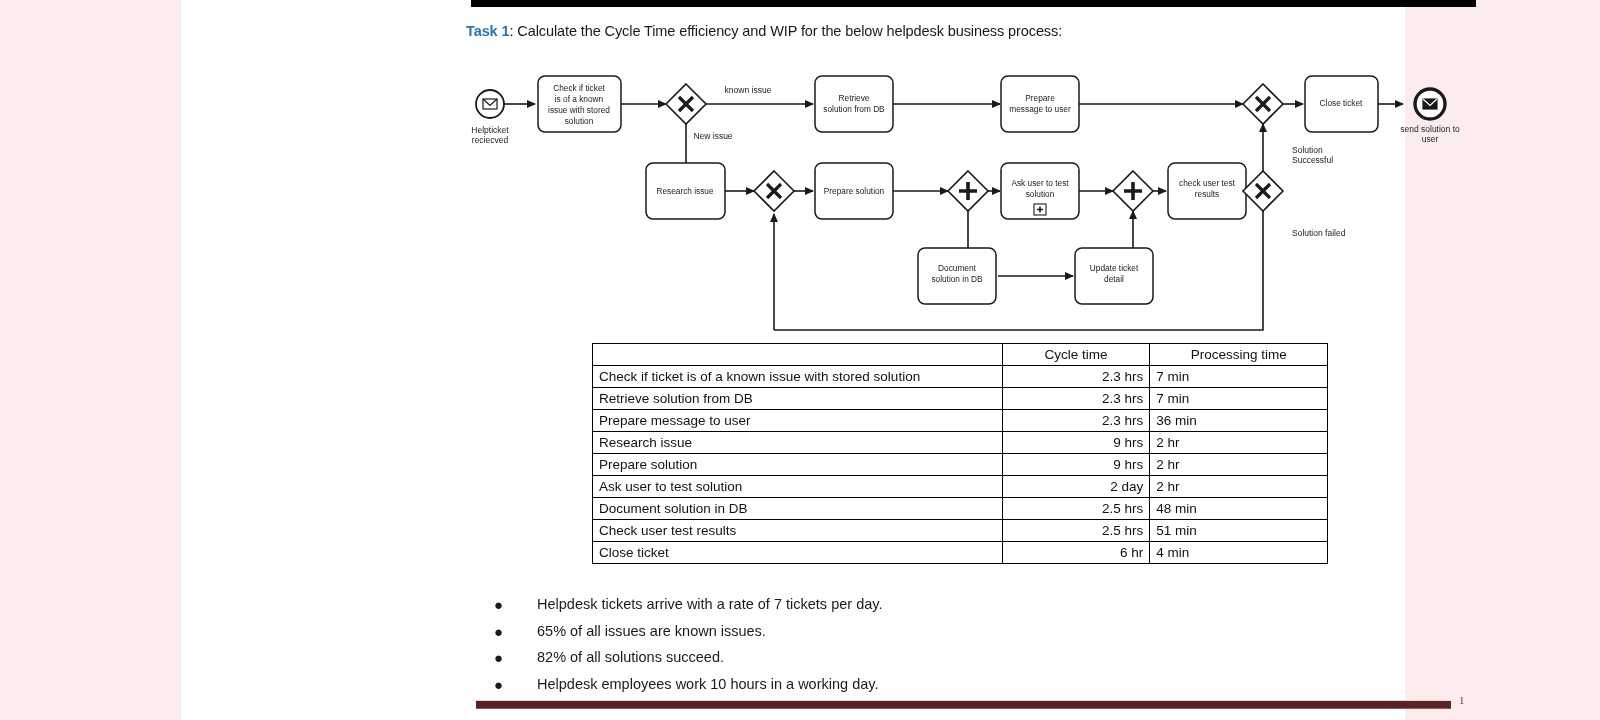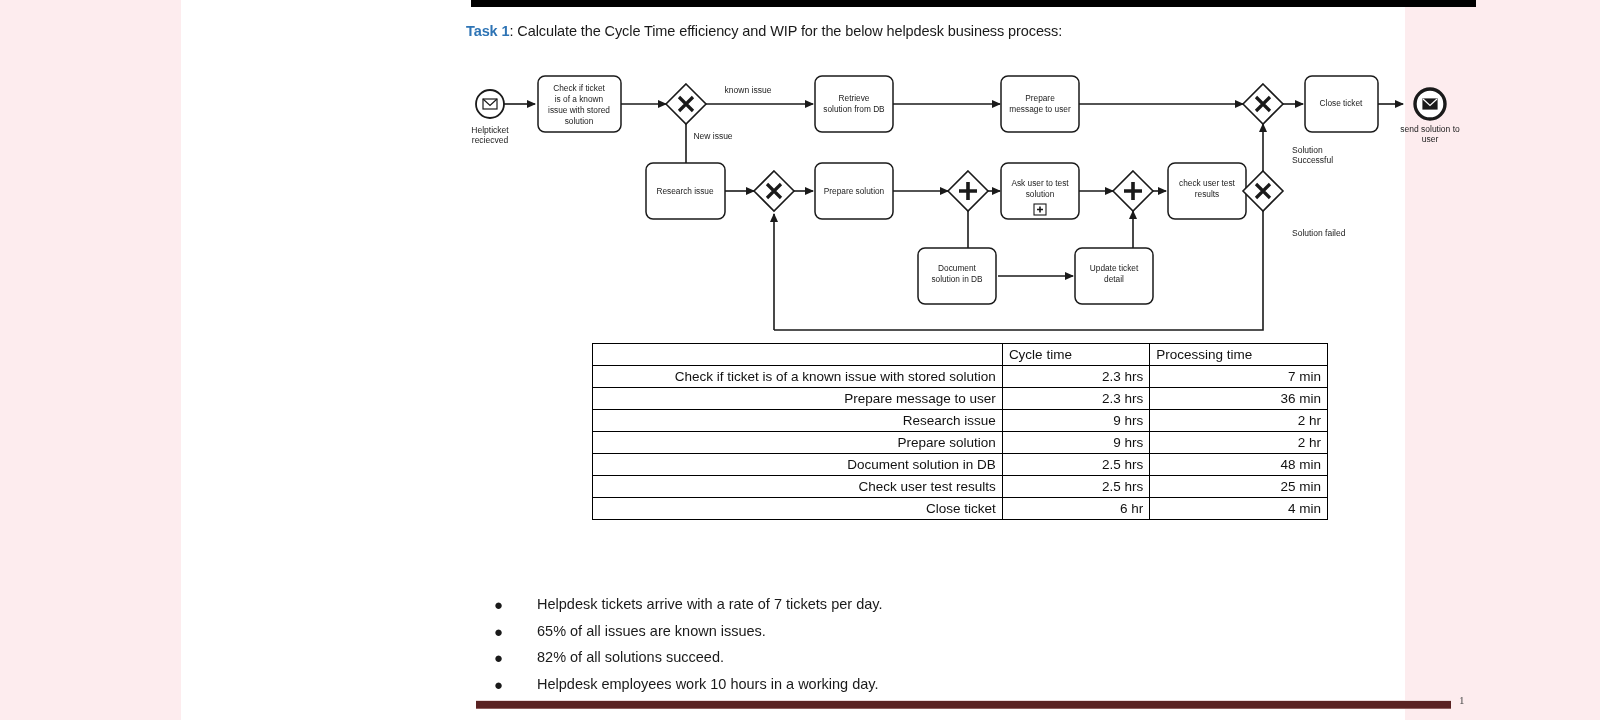--- a/index.html
+++ b/index.html
@@ -54,24 +54,24 @@
     font-family:"Liberation Sans", sans-serif;
     font-size:13.5px;color:#111;
   }
   table.data td{
     border:1.3px solid #000;
     padding:2px 6px 3px 6px;
     height:16px;
     line-height:15px;
     vertical-align:middle;
   }
-  table.data td.c-label{width:422px;text-align:right;}
+  table.data td.c-label{width:422px;text-align:left;}
   table.data td.c-cycle{width:142px;text-align:right;}
-  table.data td.c-proc{width:172px;text-align:right;}
-  table.data tr.head td{text-align:left;}
+  table.data td.c-proc{width:172px;text-align:left;}
+  table.data tr.head td{text-align:center;}
   table.data tr.head td.c-label{text-align:left;}
 
   
   #bullets{
     position:absolute;left:313px;top:596px;
     font-size:14.5px;color:#1a1a1a;
     list-style:none;margin:0;padding:0;
   }
   #bullets li{
     position:relative;
@@ -282,43 +282,53 @@
           <td class="c-label"></td>
           <td class="c-cycle">Cycle time</td>
           <td class="c-proc">Processing time</td>
         </tr>
         <tr>
           <td class="c-label">Check if ticket is of a known issue with stored solution</td>
           <td class="c-cycle">2.3 hrs</td>
           <td class="c-proc">7 min</td>
         </tr>
         <tr>
+          <td class="c-label">Retrieve solution from DB</td>
+          <td class="c-cycle">2.3 hrs</td>
+          <td class="c-proc">7 min</td>
+        </tr>
+        <tr>
           <td class="c-label">Prepare message to user</td>
           <td class="c-cycle">2.3 hrs</td>
           <td class="c-proc">36 min</td>
         </tr>
         <tr>
           <td class="c-label">Research issue</td>
           <td class="c-cycle">9 hrs</td>
           <td class="c-proc">2 hr</td>
         </tr>
         <tr>
           <td class="c-label">Prepare solution</td>
           <td class="c-cycle">9 hrs</td>
           <td class="c-proc">2 hr</td>
         </tr>
         <tr>
+          <td class="c-label">Ask user to test solution</td>
+          <td class="c-cycle">2 day</td>
+          <td class="c-proc">2 hr</td>
+        </tr>
+        <tr>
           <td class="c-label">Document solution in DB</td>
           <td class="c-cycle">2.5 hrs</td>
           <td class="c-proc">48 min</td>
         </tr>
         <tr>
           <td class="c-label">Check user test results</td>
           <td class="c-cycle">2.5 hrs</td>
-          <td class="c-proc">25 min</td>
+          <td class="c-proc">51 min</td>
         </tr>
         <tr>
           <td class="c-label">Close ticket</td>
           <td class="c-cycle">6 hr</td>
           <td class="c-proc">4 min</td>
         </tr>
       </tbody>
     </table>
   </div>
 

